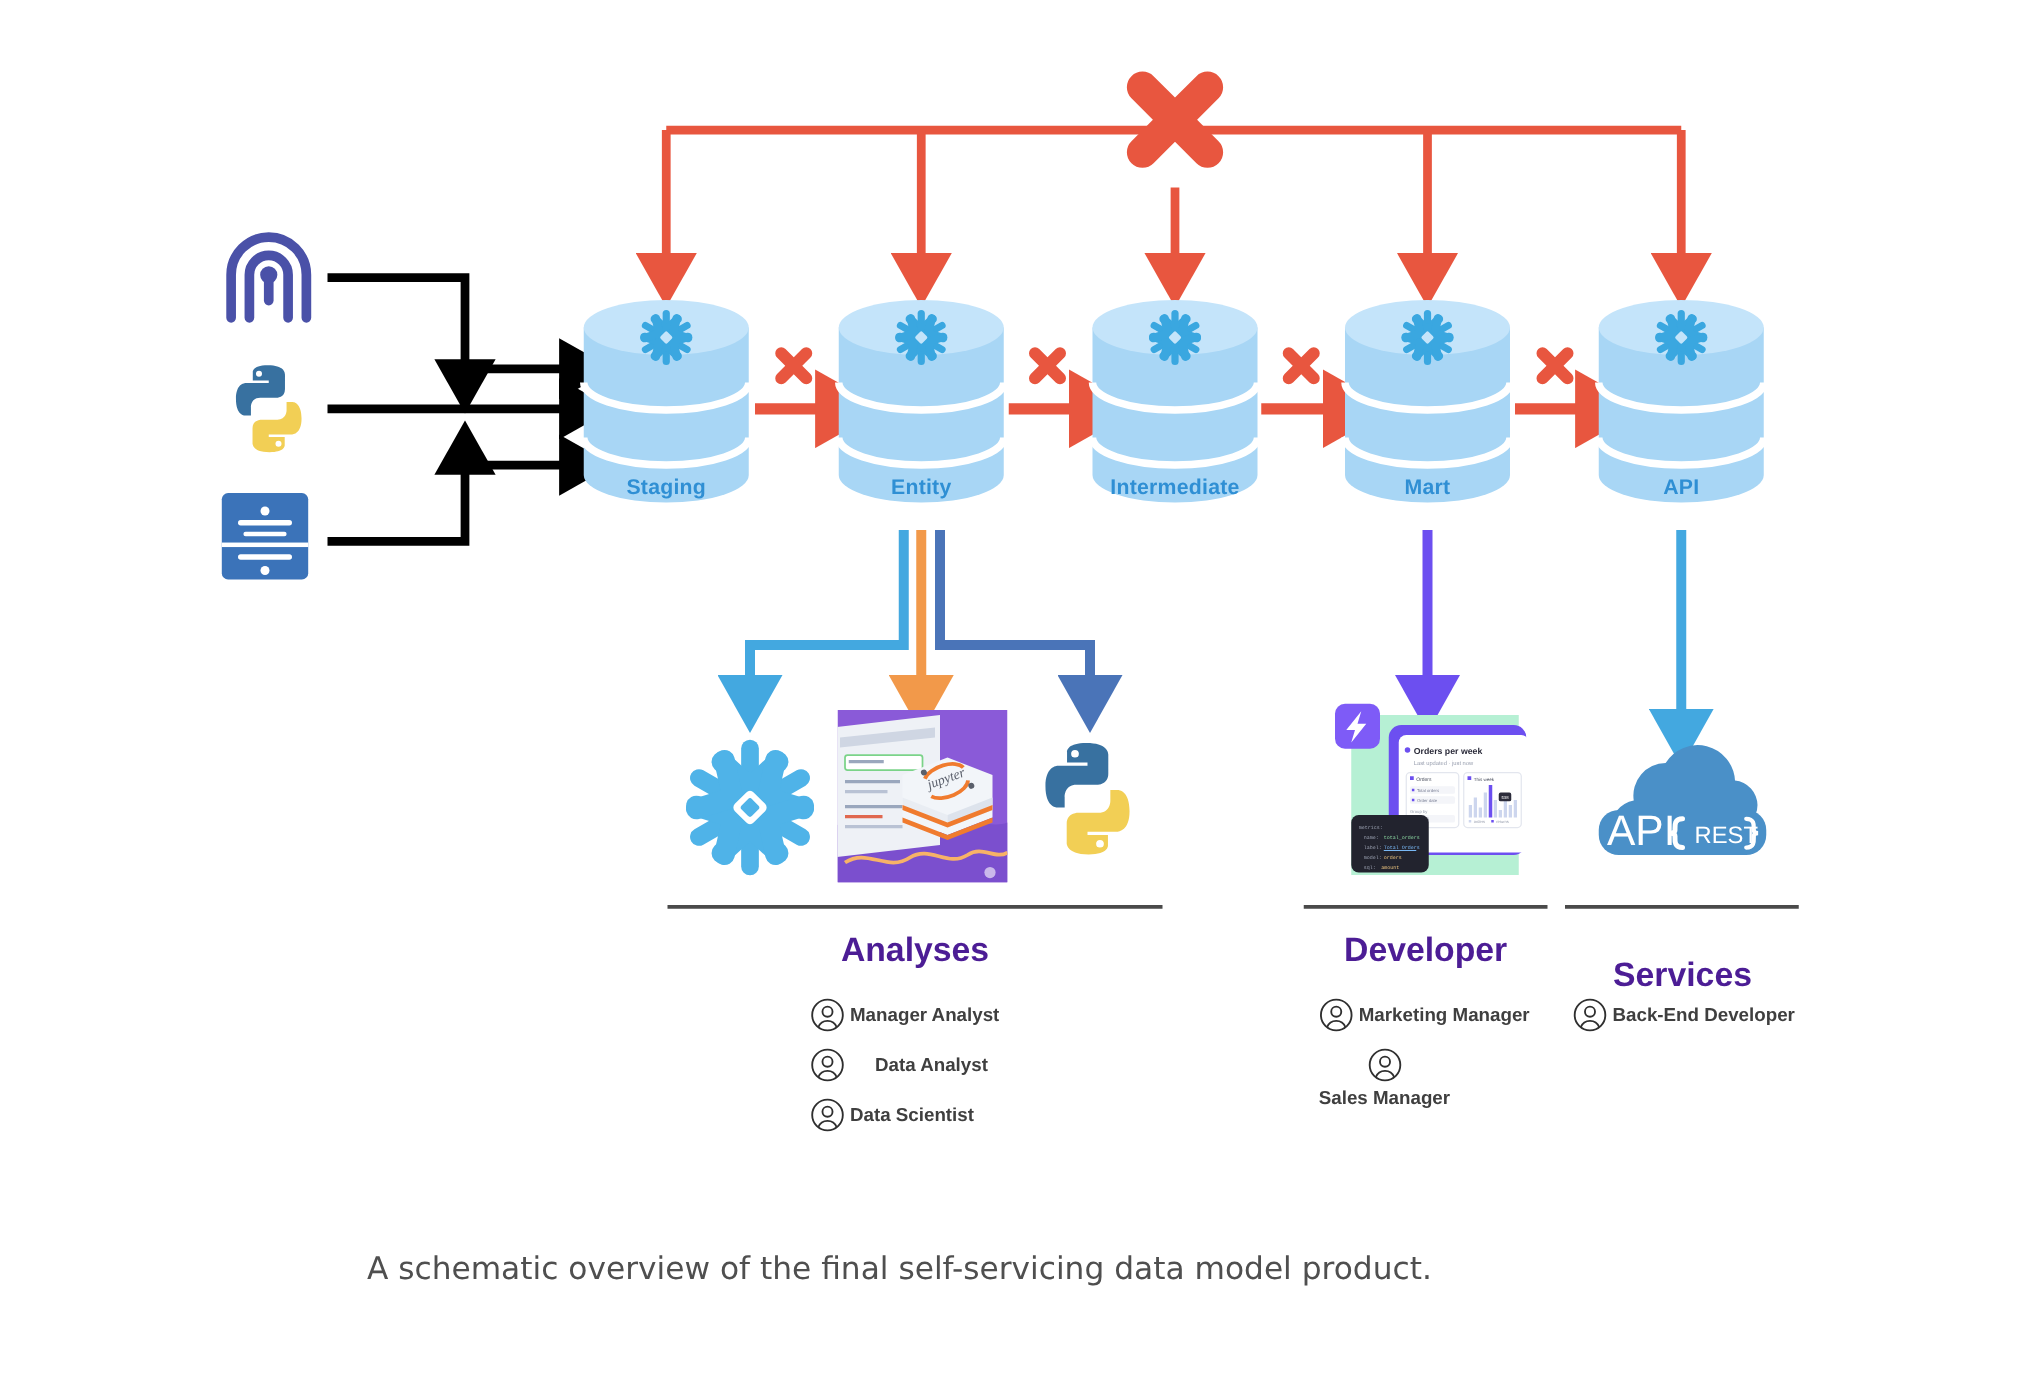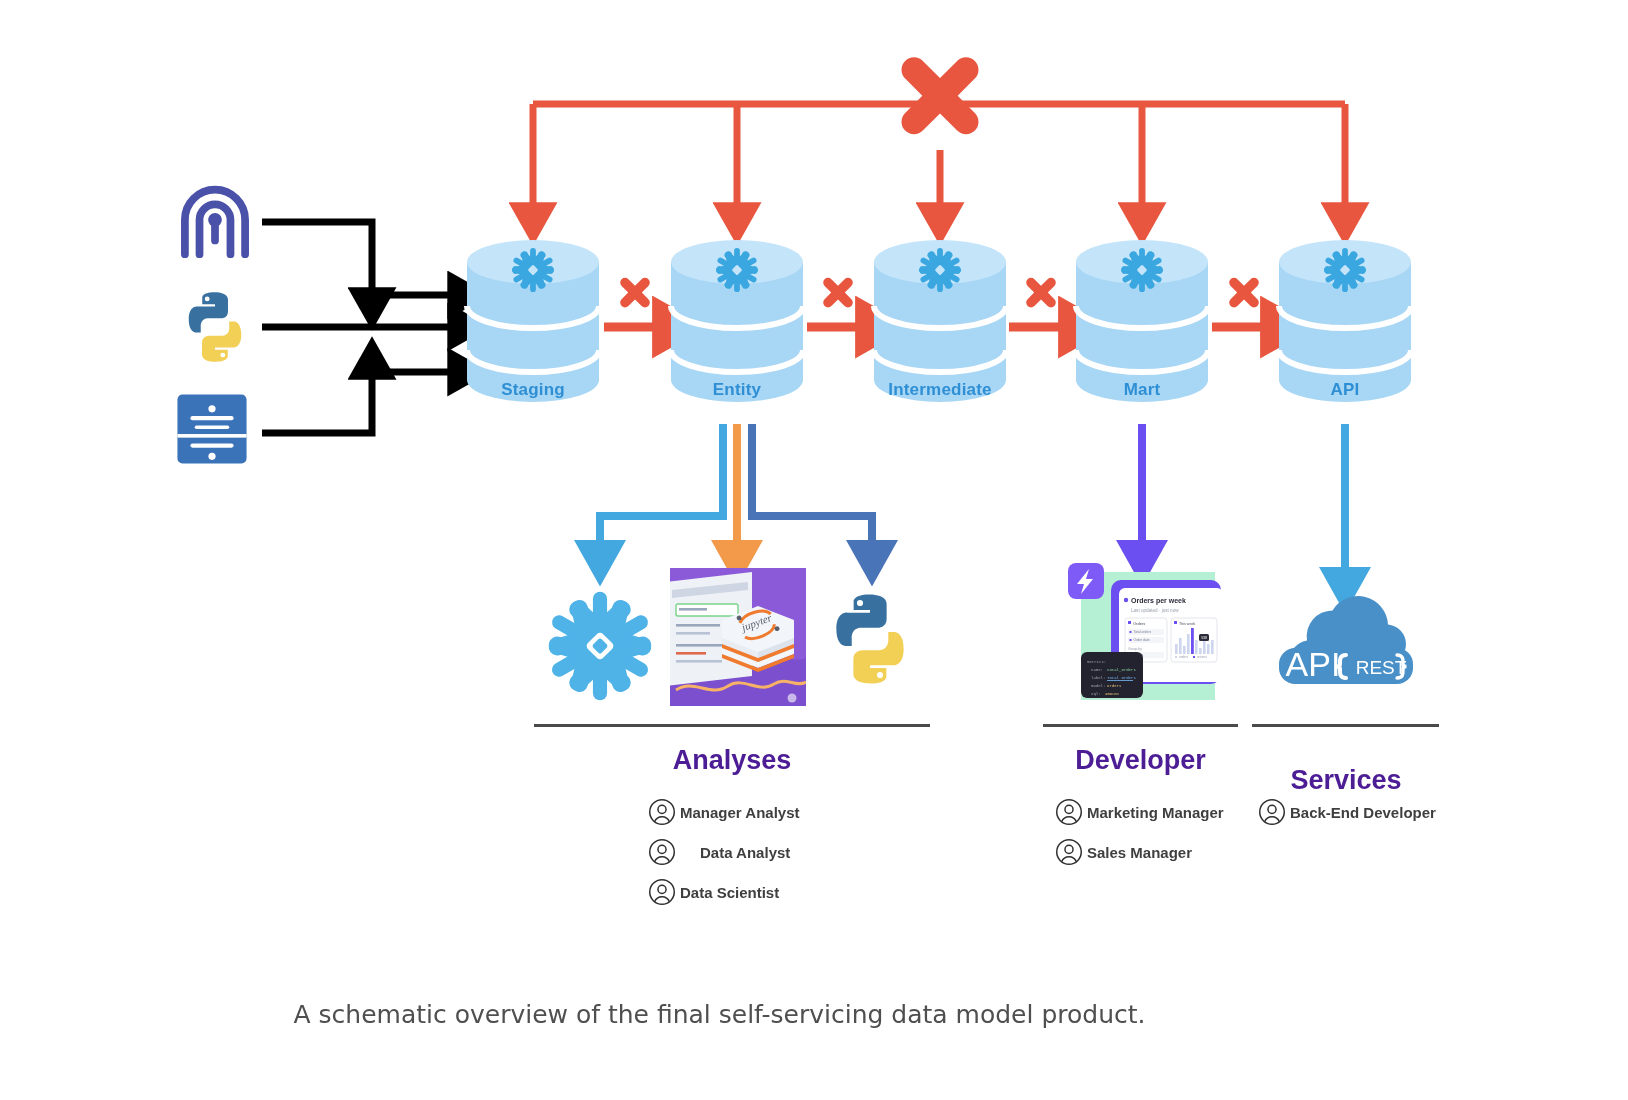--- a/index.html
+++ b/index.html
@@ -524,21 +524,21 @@
   </div>
 
   <div class="persona" style="left:1055px;top:798px;text-align:right;">
     <svg width="28" height="28" viewBox="0 0 32 32" aria-hidden="true">
       <circle cx="16" cy="16" r="14" fill="none" stroke="#2f2f2f" stroke-width="1.7"></circle>
       <circle cx="16" cy="13" r="4.6" fill="none" stroke="#2f2f2f" stroke-width="1.7"></circle>
       <path d="M7.6,27.2 a9,9 0 0 1 16.8,0" fill="none" stroke="#2f2f2f" stroke-width="1.7"></path>
     </svg>
     <span>Marketing Manager</span>
   </div>
-  <div class="persona" style="left:1055px;top:838px;">
+  <div class="persona" style="left:1055px;top:838px;flex-direction:column;">
     <svg width="28" height="28" viewBox="0 0 32 32" aria-hidden="true">
       <circle cx="16" cy="16" r="14" fill="none" stroke="#2f2f2f" stroke-width="1.7"></circle>
       <circle cx="16" cy="13" r="4.6" fill="none" stroke="#2f2f2f" stroke-width="1.7"></circle>
       <path d="M7.6,27.2 a9,9 0 0 1 16.8,0" fill="none" stroke="#2f2f2f" stroke-width="1.7"></path>
     </svg>
     <span>Sales Manager</span>
   </div>
 
   <div class="persona" style="left:1258px;top:798px;">
     <svg width="28" height="28" viewBox="0 0 32 32" aria-hidden="true">

